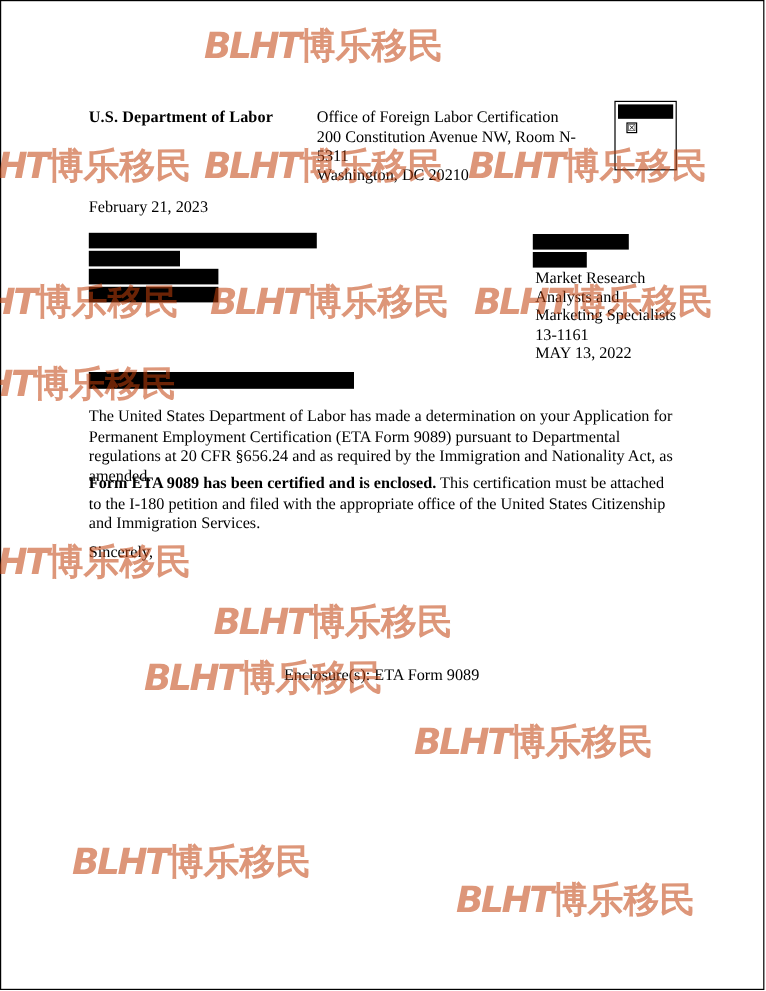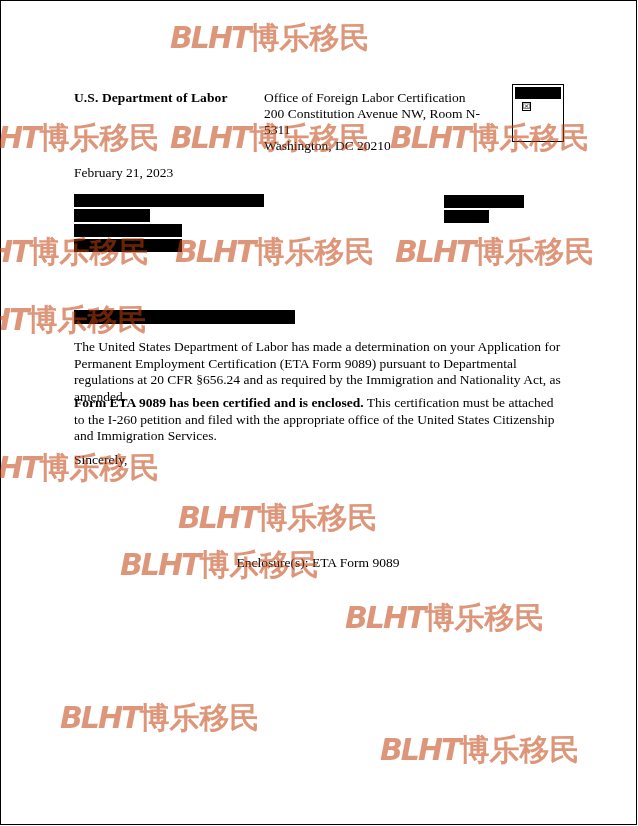--- a/index.html
+++ b/index.html
@@ -195,30 +195,39 @@
   </div>
 
   <div class="date">February 21, 2023</div>
 
   <div class="redact r-addr1"></div>
   <div class="redact r-addr2"></div>
   <div class="redact r-addr3"></div>
   <div class="redact r-addr4"></div>
 
 
+  <div class="values">
+    <div class="blank"></div>
+    <div class="blank"></div>
+    <div>Market Research</div>
+    <div>Analysts and</div>
+    <div>Marketing Specialists</div>
+    <div>13-1161</div>
+    <div>MAY 13, 2022</div>
+  </div>
 
   <div class="redact r-case"></div>
   <div class="redact r-name"></div>
   <div class="redact r-re"></div>
 
   <div class="body-text para1">The United States Department of Labor has made a determination on your Application for Permanent Employment Certification (ETA Form 9089) pursuant to Departmental regulations at 20 CFR §656.24 and as required by the Immigration and Nationality Act, as amended.</div>
 
   <div class="body-text para2">
     <b>Form ETA 9089 has been certified and is enclosed.</b>
-    <span>This certification must be attached to the I-260 petition and filed with the appropriate office of the United States Citizenship and Immigration Services.</span>
+    <span>This certification must be attached to the I-180 petition and filed with the appropriate office of the United States Citizenship and Immigration Services.</span>
   </div>
 
   <div class="body-text sincerely">Sincerely,</div>
   <div class="body-text enclosure">Enclosure(s):  ETA Form 9089</div>
 </div>
 
 <div class="wm-layer">
 
   <div class="wm" style="left:170px;  top:18px;  font-size:30px;"><span class="lat">BLHT</span><span class="cjk">博乐移民</span></div>
   <div class="wm" style="left:-40px;  top:118px; font-size:30px;"><span class="lat">BLHT</span><span class="cjk">博乐移民</span></div>

